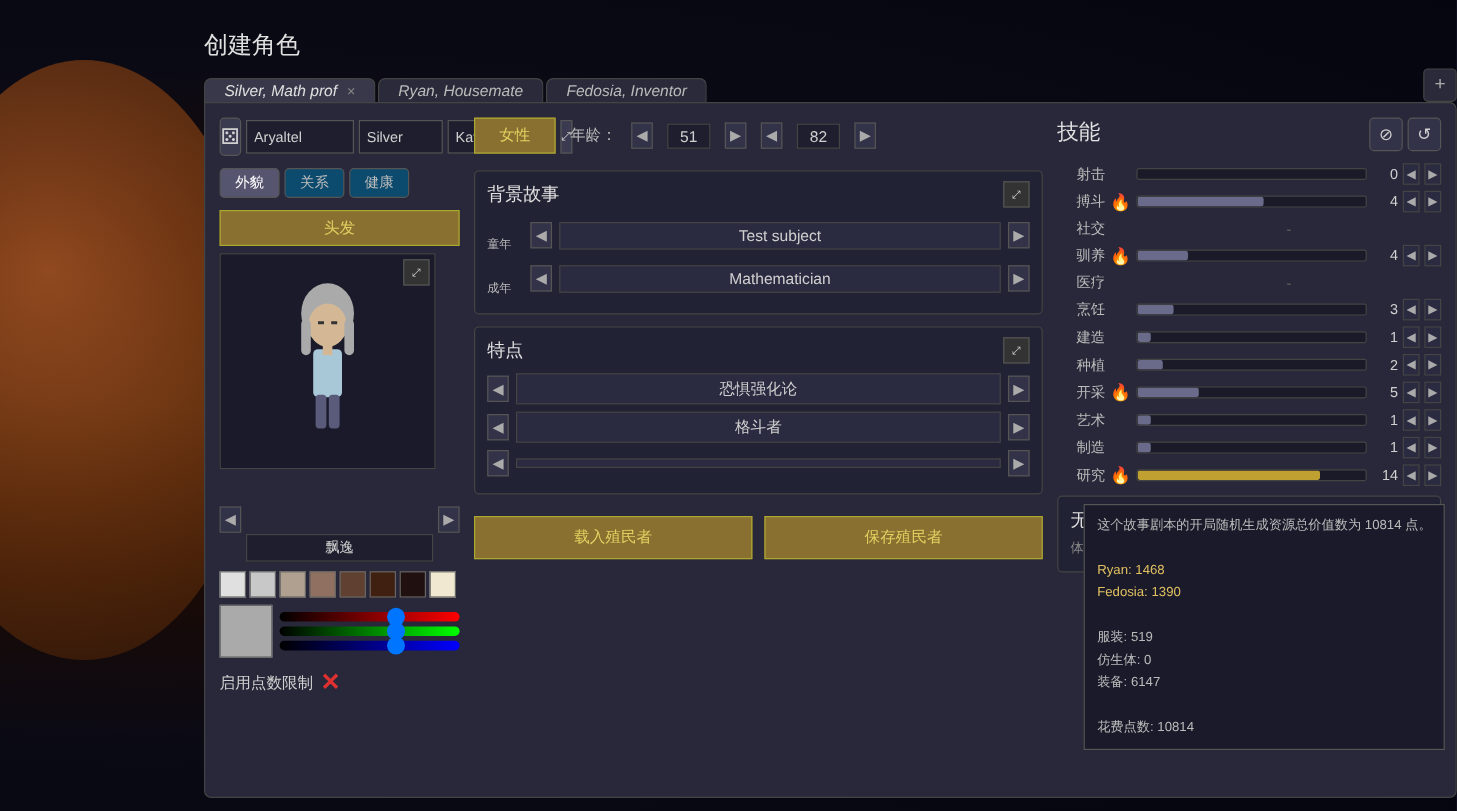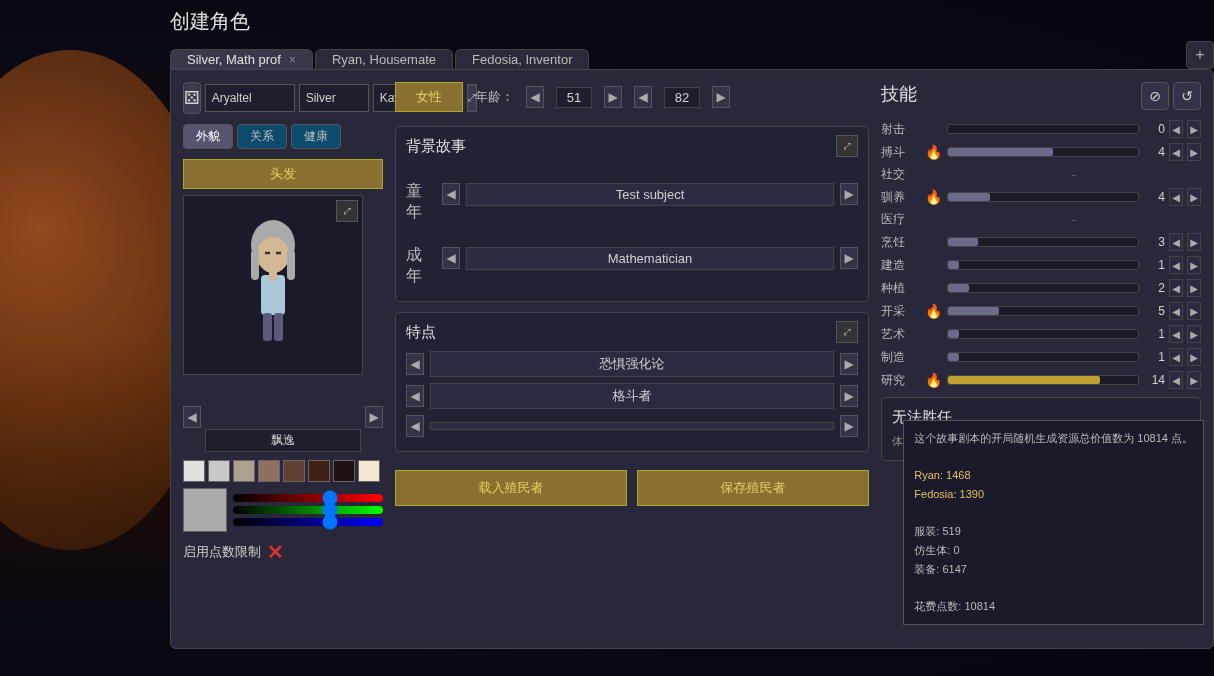--- a/index.html
+++ b/index.html
@@ -39,21 +39,21 @@
       left: 170px;
       top: 0;
       right: 0;
       bottom: 0;
       z-index: 2;
     }
 
     .page-title {
       font-size: 20px;
       color: #e0e0e0;
-      padding: 8px 0 6px 0;
+      padding: 24px 0 6px 0;
       font-weight: normal;
     }
 
     
     .tabs-bar {
       display: flex;
       align-items: flex-end;
       gap: 2px;
       margin-bottom: 0;
     }
@@ -62,20 +62,21 @@
       background: #2a2a3a;
       border: 1px solid #444;
       border-bottom: none;
       border-radius: 6px 6px 0 0;
       cursor: pointer;
       color: #bbb;
       font-size: 13px;
       display: flex;
       align-items: flex-end;
       gap: 8px;
+      font-style: italic;
     }
     .tab.active {
       background: #38384a;
       color: #e0e0e0;
     }
     .tab .close-x {
       color: #888;
       font-size: 12px;
     }
     .tab-add {
@@ -376,21 +377,21 @@
       font-size: 9px;
       cursor: pointer;
     }
 
     .backstory-row {
       display: flex;
       align-items: center;
       gap: 6px;
       margin-bottom: 6px;
     }
-    .backstory-label { width: 30px; color: #bbb; font-size: 16px; margin-top: 16px; }
+    .backstory-label { width: 30px; color: #bbb; font-size: 10px; margin-top: 16px; }
     .backstory-nav {
       width: 18px;
       height: 22px;
       background: #323248;
       border: 1px solid #555;
       color: #aaa;
       font-size: 12px;
       cursor: pointer;
       display: flex;
       align-items: center;
@@ -481,20 +482,21 @@
     .skill-row {
       display: flex;
       align-items: center;
       gap: 4px;
       margin-bottom: 5px;
     }
     .skill-name {
       width: 40px;
       font-size: 12px;
       color: #bbb;
+      text-align: right;
     }
     .skill-fire { font-size: 14px; }
     .skill-bar-bg {
       flex: 1;
       height: 10px;
       background: #1a1a28;
       border: 1px solid #444;
       border-radius: 2px;
       overflow: hidden;
       position: relative;

